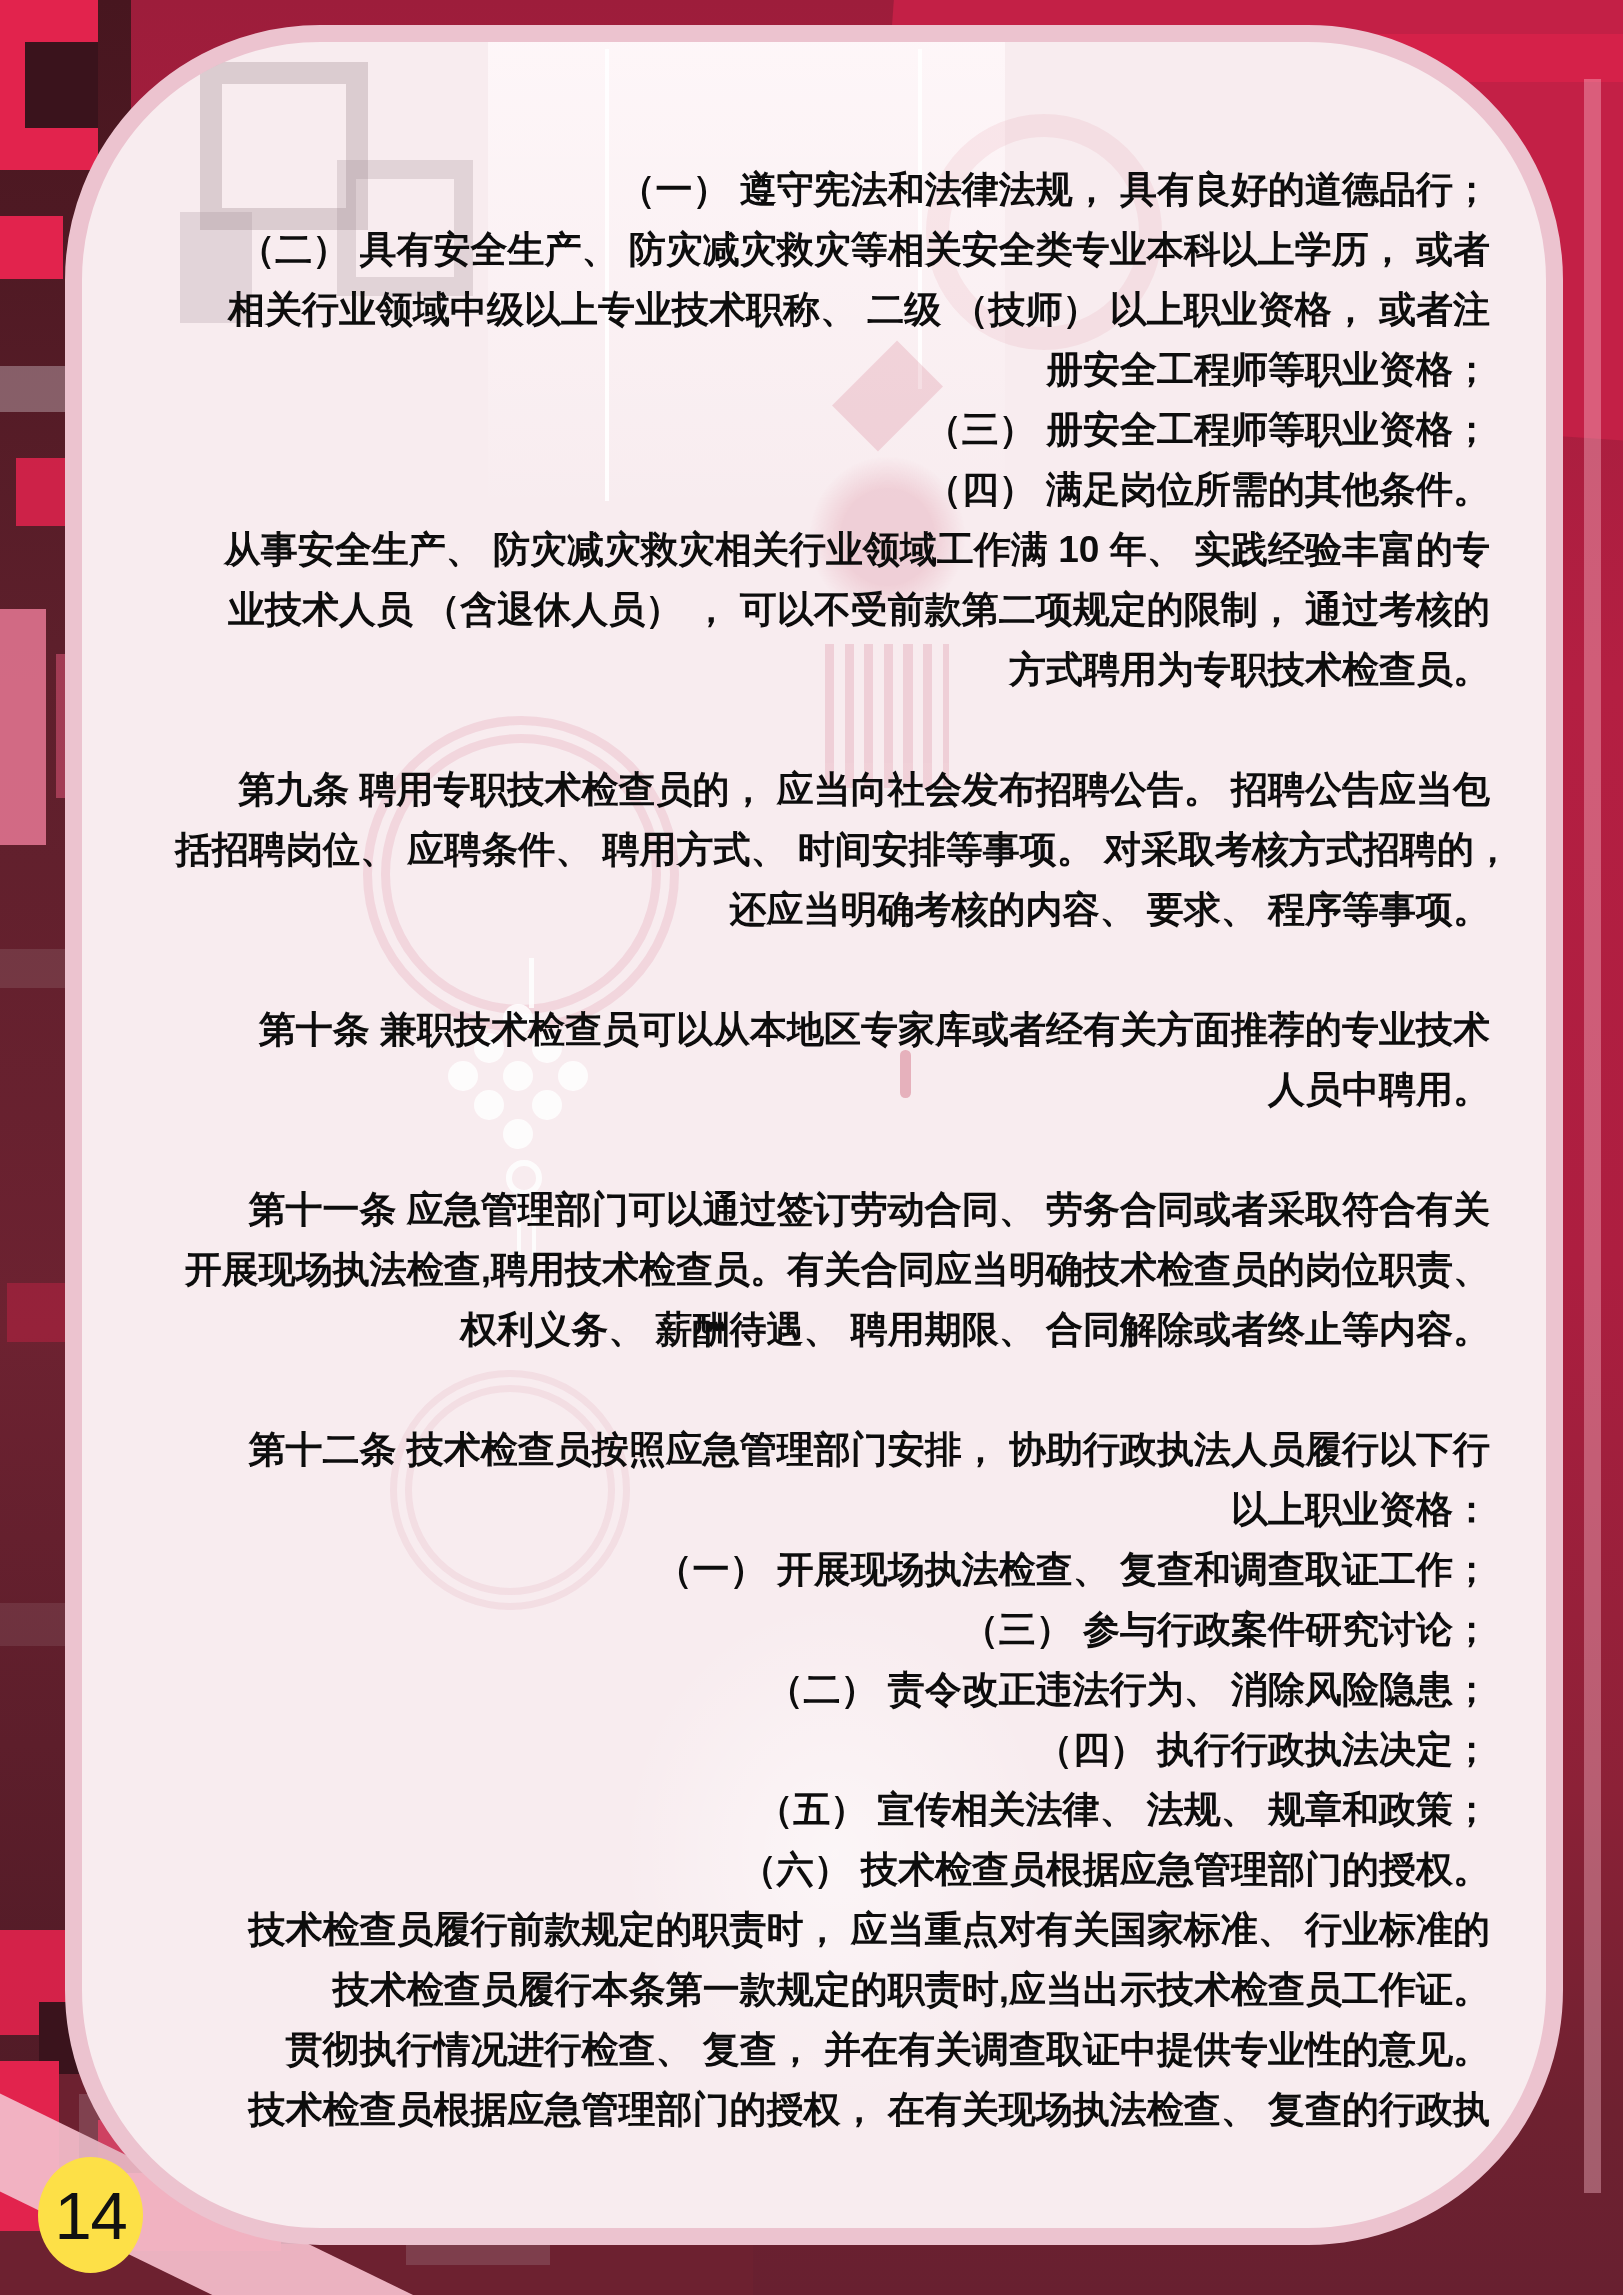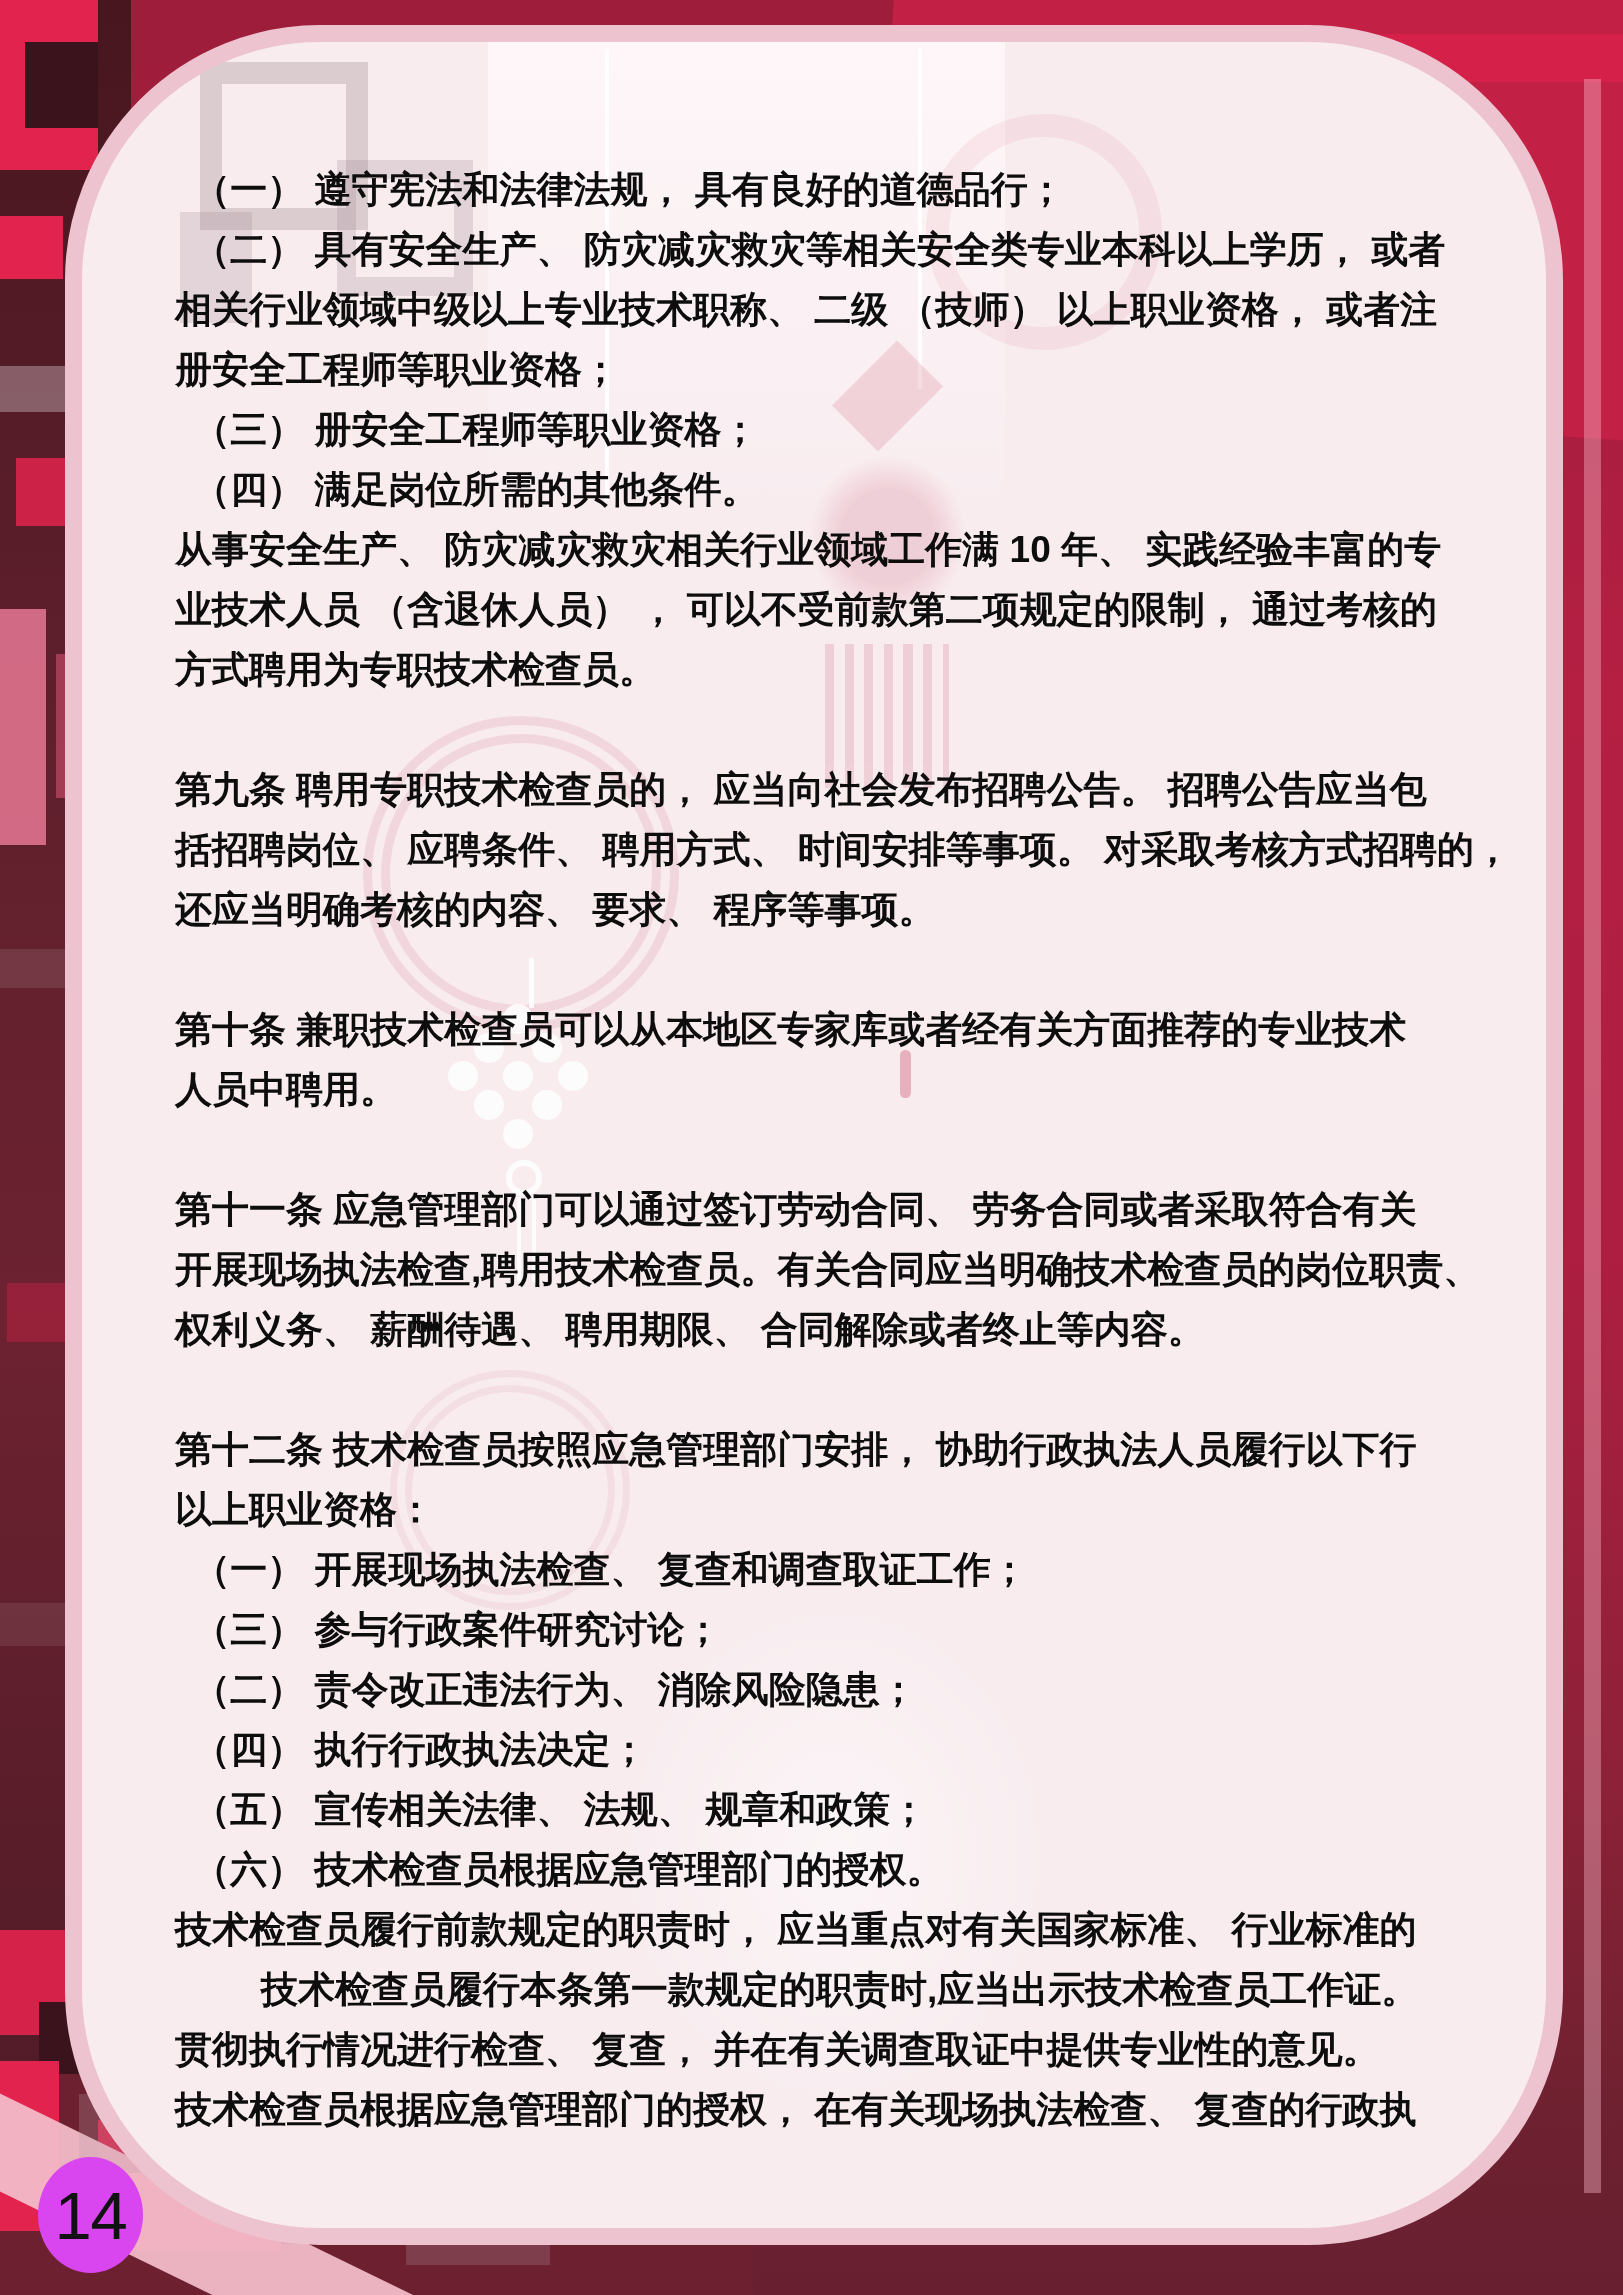--- a/index.html
+++ b/index.html
@@ -57,29 +57,29 @@
   
   #text-block{left:93px;top:118px;width:1315px;}
   .line{
     height:60px;line-height:60px;font-size:37px;font-weight:700;color:#0d0d0d;
     letter-spacing:0;white-space:pre;font-family:"Liberation Sans", sans-serif;
   }
   .line.item{padding-left:18.3px;}
   .line.para{padding-left:86px;}
   
   #page-badge{
-    left:38px;top:2157px;width:105px;height:116px;background:#d946ef;border-radius:50%;
+    left:38px;top:2157px;width:105px;height:116px;background:#fde047;border-radius:50%;
     display:flex;align-items:center;justify-content:center;z-index:6;
   }
   #page-badge span{font-size:67px;color:#111;font-weight:400;letter-spacing:-1.3px;}
 </style>
 </head>
 <body>
 
-<div id="page" class="abs" style="left:0;top:0;width:1623px;height:2295px;">
+<div id="page" class="abs" style="left:0;top:0;width:1623px;height:2295px;text-align:right;">
 
   <div id="bg" class="abs"></div>
   <div id="bg-topright" class="abs"></div>
   <div id="bg-band" class="abs"></div>
   <div id="bg-leftstrip" class="abs"></div>
   <div id="bg-bottomdark" class="abs"></div>
   <div id="bg-rightfold" class="abs"></div>
 
   <div class="abs crimson" style="left:0;top:0;width:98px;height:170px;"></div>
   <div class="abs darkcut" style="left:25px;top:42px;width:73px;height:86px;"></div>

